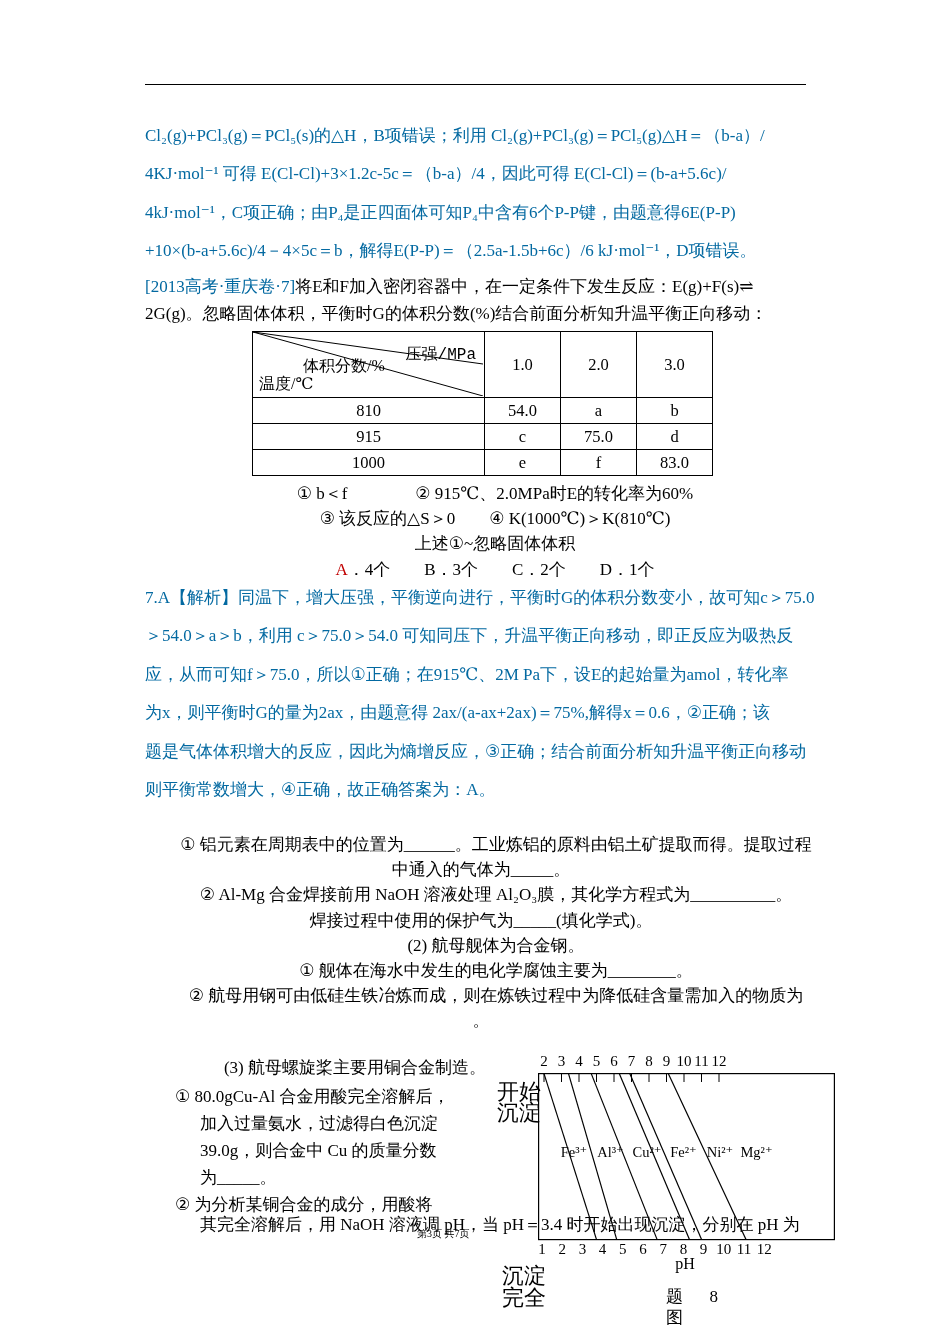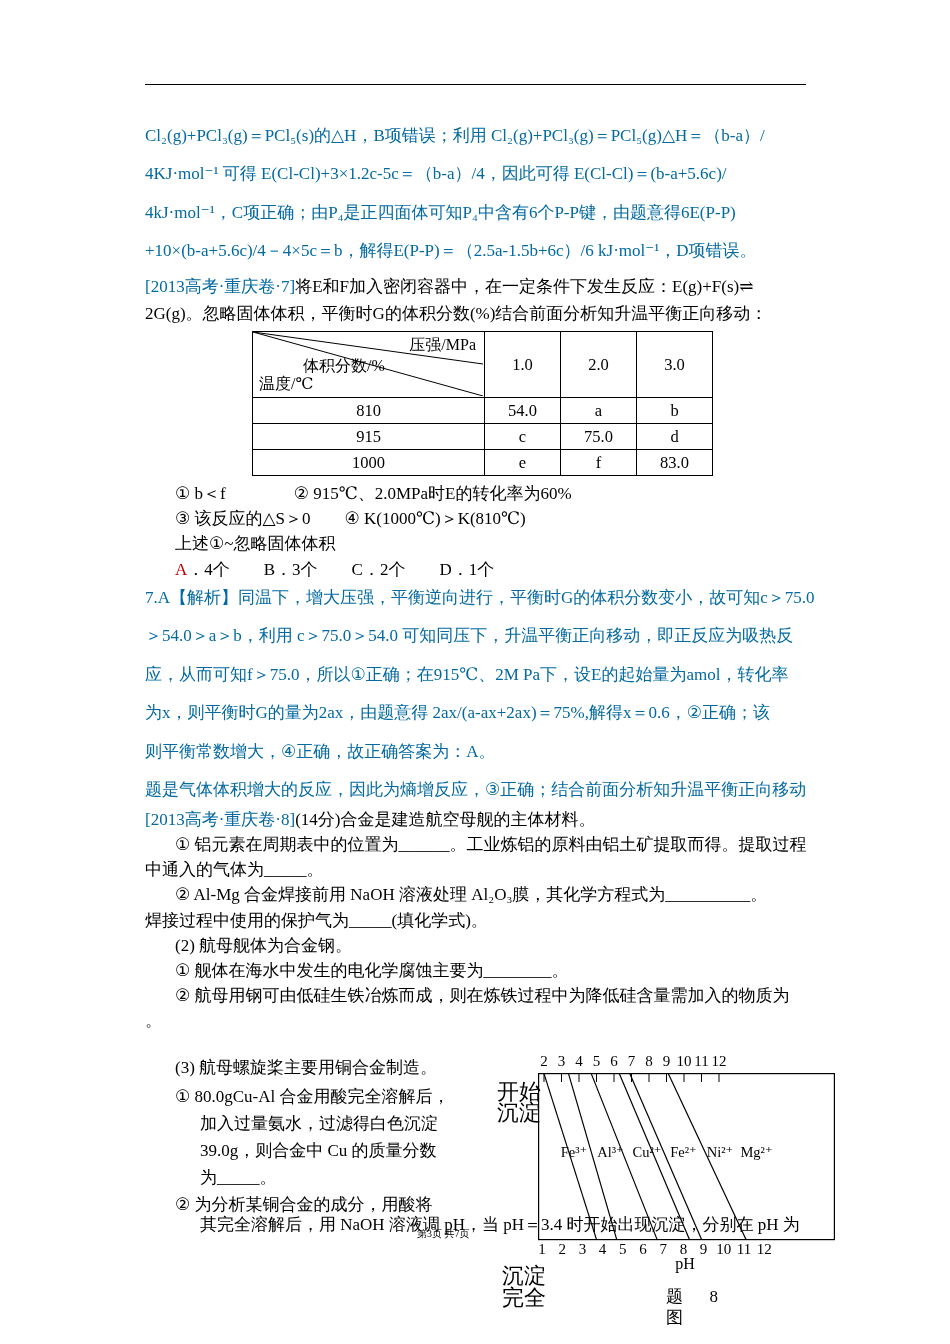--- a/index.html
+++ b/index.html
@@ -8,31 +8,31 @@
     position:relative; width:950px; height:1344px; background:#ffffff;
     font-family:"Liberation Serif","DejaVu Serif","DejaVu Sans",serif;
     color:#000; overflow:hidden; font-size:17px;
   }
   .rule { position:absolute; left:145px; top:84px; width:661px; border-top:1.5px solid #000; }
   .blk { position:absolute; }
   .blue { color:#0369a1; }
   .red  { color:#c00000; }
   .lh38 > div { height:38.4px; line-height:38.4px; white-space:nowrap; }
   .lh27 > div { height:27px;  line-height:27px;  white-space:nowrap; }
-  .lh25 > div { height:25.2px; line-height:25.2px; white-space:nowrap; }
+  .lh25 > div { height:25.2px; line-height:25.2px; white-space:nowrap;text-align:center; }
   .ind  { padding-left:30px; }
   .ind2 { padding-left:25px; }
 
   
   .qtable { position:absolute; left:252px; top:331px; border-collapse:collapse; font-size:16.5px; }
   .qtable td { border:1.2px solid #000; text-align:center; vertical-align:middle; padding:0; }
   .corner { width:232px; height:66px; position:relative; }
   .corner svg { position:absolute; left:0; top:0; }
   .corner span { position:absolute; font-size:16px; white-space:nowrap; }
-  .corner .t1 { top:3px; right:8px; }
+  .corner .t1 { top:12px; right:8px;font-family:Liberation Mono, monospace; }
   .corner .t2 { top:24px; left:50px; }
   .corner .t3 { bottom:2px; left:6px; }
   .colh { width:76px; }
   .qtable tr.data td { height:26px; }
 
   
   #fig-svg { position:absolute; left:538px; top:1038px; }
   #fig-svg text { font-family:"Liberation Serif","DejaVu Serif","DejaVu Sans",serif; fill:#000; }
   .axlabel { position:absolute; width:40px; text-align:left; line-height:21px; font-size:22px; white-space:nowrap;margin-top:45px; }
   .caption { position:absolute; left:666px; top:1286px; width:52px; font-size:17px; line-height:21px; }
@@ -101,27 +101,24 @@
     <div>③ 该反应的△S＞0　　④ K(1000℃)＞K(810℃)</div>
     <div>上述①~忽略固体体积</div>
     <div><span class="red">A</span><span>．4个　　B．3个　　C．2个　　D．1个</span></div>
   </div>
 
   <div class="blk blue lh38" style="left:145px; top:579px; width:672px;">
     <div>7.A【解析】同温下，增大压强，平衡逆向进行，平衡时G的体积分数变小，故可知c＞75.0</div>
     <div>＞54.0＞a＞b，利用 c＞75.0＞54.0 可知同压下，升温平衡正向移动，即正反应为吸热反</div>
     <div>应，从而可知f＞75.0，所以①正确；在915℃、2M Pa下，设E的起始量为amol，转化率</div>
     <div>为x，则平衡时G的量为2ax，由题意得 2ax/(a-ax+2ax)＝75%,解得x＝0.6，②正确；该</div>
+    <div>题是气体体积增大的反应，因此为熵增反应，③正确；结合前面分析知升温平衡正向移动</div>
     <div>则平衡常数增大，④正确，故正确答案为：A。</div>
-    <div>题是气体体积增大的反应，因此为熵增反应，③正确；结合前面分析知升温平衡正向移动</div>
-  </div>
-
-  <div class="blk lh25" style="left:145px; top:807px; width:672px;">
-    <div><span class="blue">[2013高考·重庆卷·8]</span><span>(14分)合金是建造航空母舰的主体材料。</span></div>
-  </div>
+  </div>
+
 
   <div class="blk lh25" style="left:145px; top:832px; width:672px;">
     <div class="ind">① 铝元素在周期表中的位置为______。工业炼铝的原料由铝土矿提取而得。提取过程</div>
     <div>中通入的气体为_____。</div>
     <div class="ind">② Al-Mg 合金焊接前用 NaOH 溶液处理 Al₂O₃膜，其化学方程式为__________。</div>
     <div>焊接过程中使用的保护气为_____(填化学式)。</div>
     <div class="ind">(2) 航母舰体为合金钢。</div>
     <div class="ind">① 舰体在海水中发生的电化学腐蚀主要为________。</div>
     <div class="ind">② 航母用钢可由低硅生铁冶炼而成，则在炼铁过程中为降低硅含量需加入的物质为</div>
     <div>。</div>

